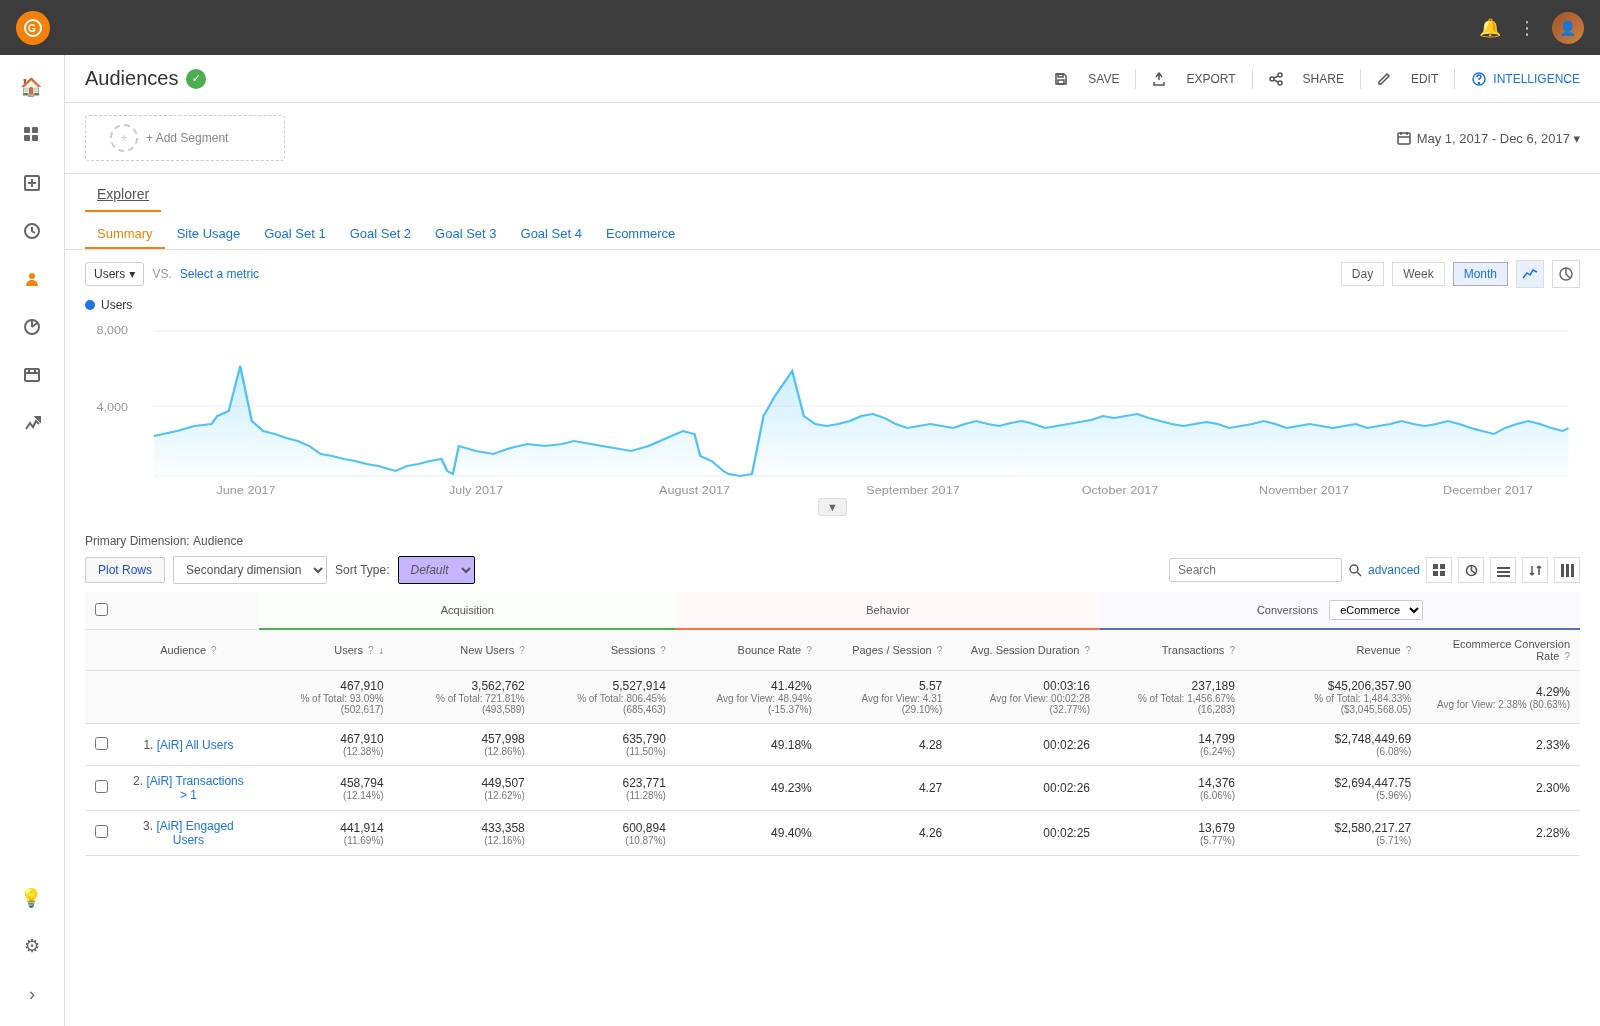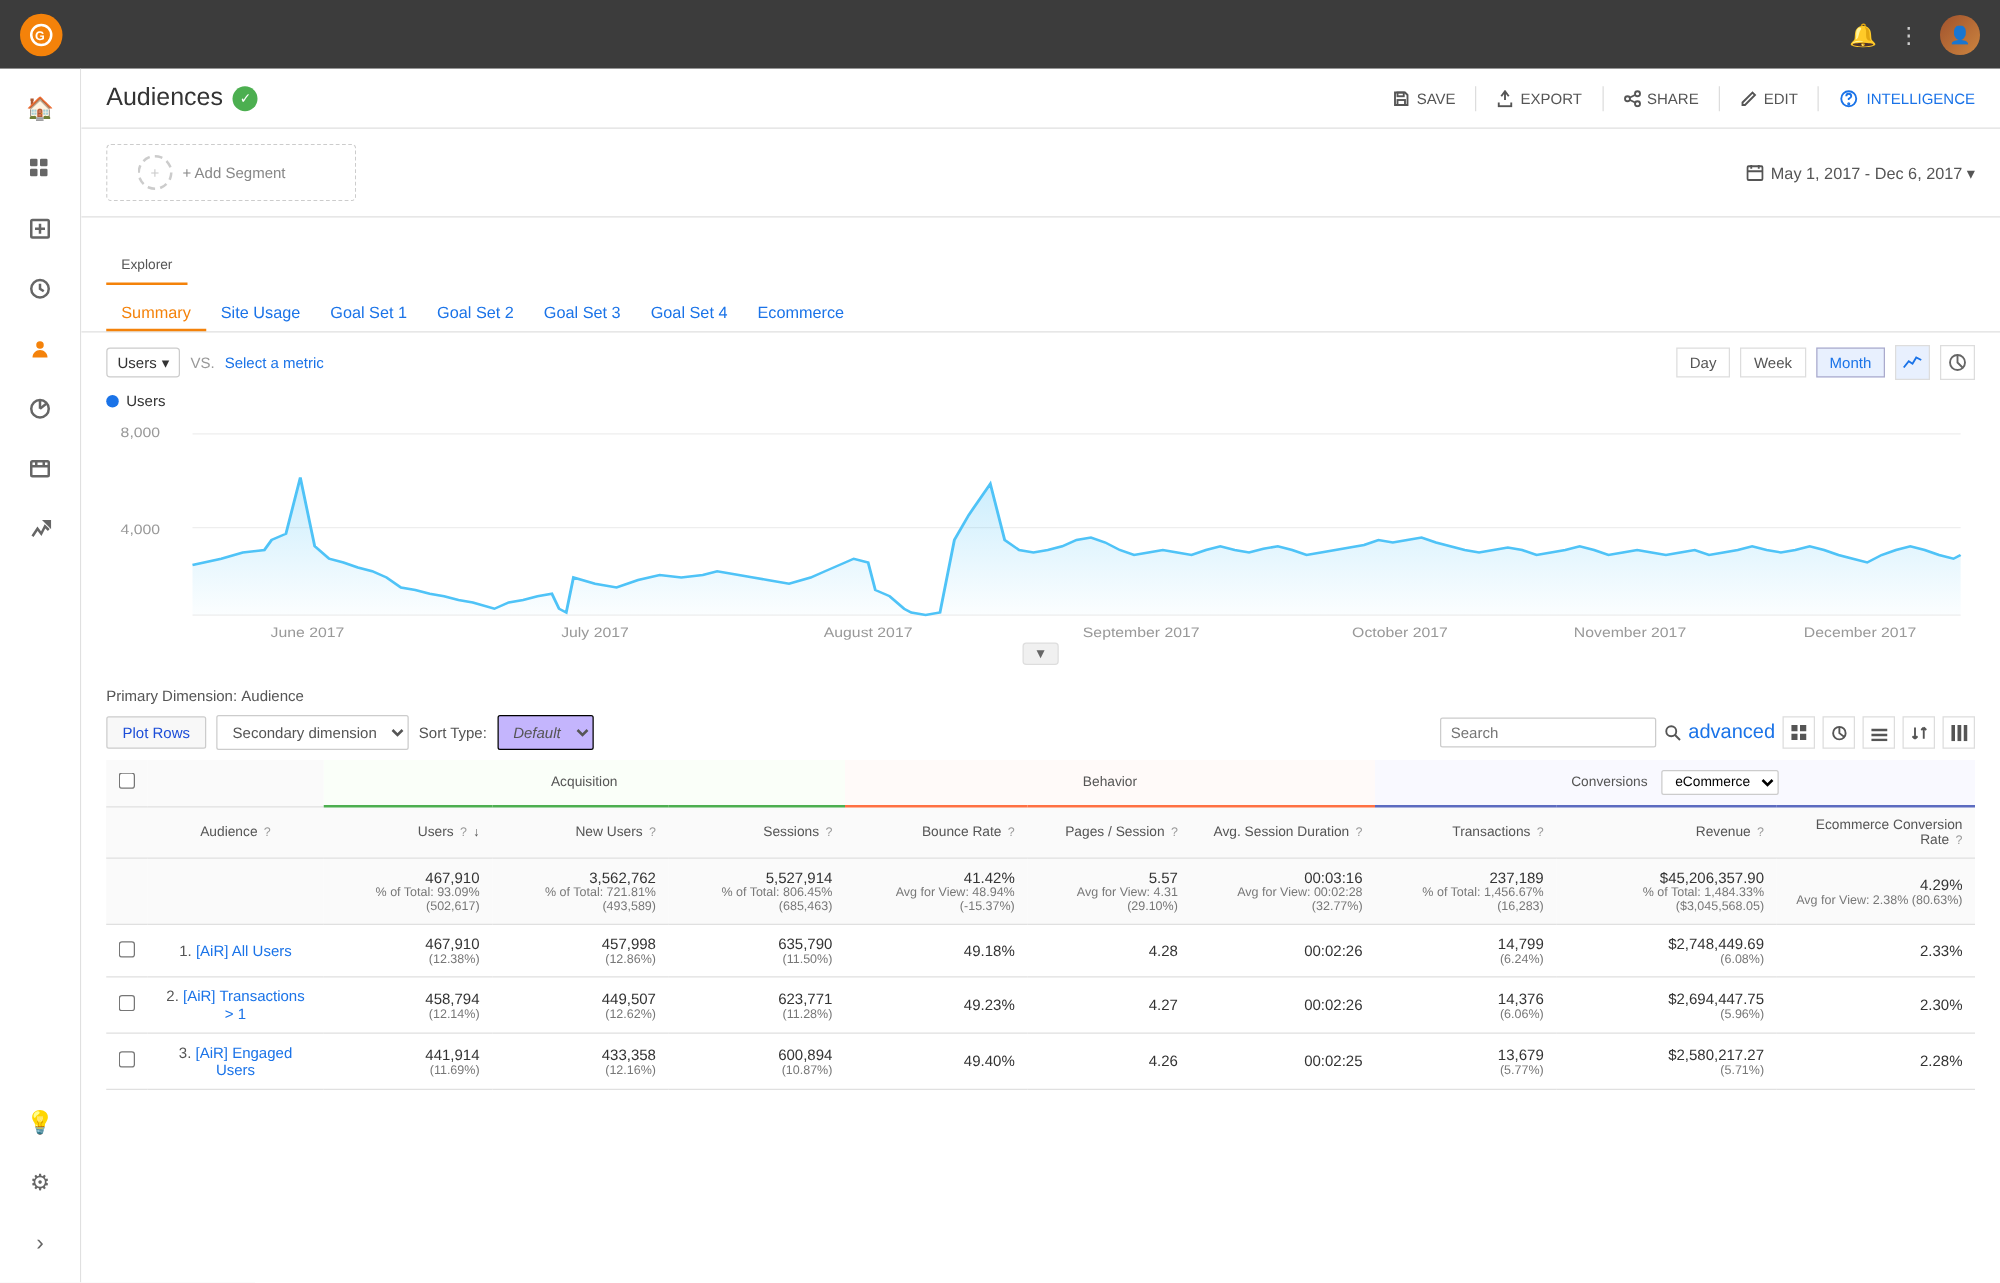--- a/index.html
+++ b/index.html
@@ -51,21 +51,21 @@
       padding: 12px 20px; border-bottom: 1px solid #e0e0e0; background: #fff;
     }
     .page-title-area { display: flex; align-items: center; gap: 8px; }
     .page-title { font-size: 20px; font-weight: 400; color: #333; }
     .verified-badge {
       width: 20px; height: 20px; background: #4CAF50; border-radius: 50%;
       display: flex; align-items: center; justify-content: center; color: white; font-size: 11px;
     }
     .header-actions { display: flex; align-items: center; gap: 16px; }
     .header-btn {
-      display: flex; align-items: center; gap: 5px; color: #555;
+      display: flex; align-items: center; gap: 20px; color: #555;
       font-size: 12px; cursor: pointer; background: none; border: none;
     }
     .intelligence-btn {
       display: flex; align-items: center; gap: 6px;
       color: #1a73e8; font-size: 12px; cursor: pointer;
       border: none; background: none; font-weight: 500;
     }
     .divider-v { width: 1px; height: 20px; background: #ddd; }
 
     
@@ -96,23 +96,23 @@
       display: flex; align-items: center; justify-content: center; color: #ccc;
     }
     .date-range {
       display: flex; align-items: center; gap: 6px;
       font-size: 13px; color: #555; cursor: pointer;
     }
 
     
     .explorer-area { padding: 0 20px; border-bottom: 1px solid #e0e0e0; }
     .explorer-tab {
-      display: inline-block; padding: 8px 12px; font-size: 11px;
+      display: inline-block; padding: 8px 12px; font-size: 14px;
       color: #555; cursor: pointer; border-bottom: 2px solid #f4820a;
-      margin-top: 24px; font-weight: 500;
+      margin-top: 4px; font-weight: 500; text-decoration: underline;
     }
     .nav-tabs { display: flex; gap: 0; padding: 8px 0 0 0; }
     .nav-tab {
       padding: 6px 12px; font-size: 13px; color: #555; cursor: pointer;
       border-bottom: 2px solid transparent;
     }
     .nav-tab.active { color: #f4820a; border-bottom-color: #f4820a; }
     .nav-tab.link { color: #1a73e8; }
 
     
@@ -169,21 +169,21 @@
     .sort-type-label { font-size: 12px; color: #555; }
     .sort-select {
       padding: 5px 8px; border: 1px solid #000000; background: #c4b5fd;
       font-size: 12px; cursor: pointer; color: #555; border-radius: 2px; font-style: italic;
     }
     .table-search-area { margin-left: auto; display: flex; align-items: center; gap: 6px; }
     .table-search {
       padding: 4px 8px; border: 1px solid #ccc; font-size: 12px;
       width: 173px; border-radius: 2px;
     }
-    .advanced-link { font-size: 16px; color: #1a73e8; cursor: pointer; }
+    .advanced-link { font-size: 12px; color: #1a73e8; cursor: pointer; }
     .table-view-btn {
       width: 26px; height: 26px; border: 1px solid #ddd; background: #fff;
       display: flex; align-items: center; justify-content: center;
       cursor: pointer; color: #555; font-size: 13px;
     }
 
     
     .data-table { width: 100%; border-collapse: collapse; font-size: 12px; }
     .data-table th, .data-table td {
       padding: 8px 10px; border-bottom: 1px solid #e0e0e0; text-align: right;

